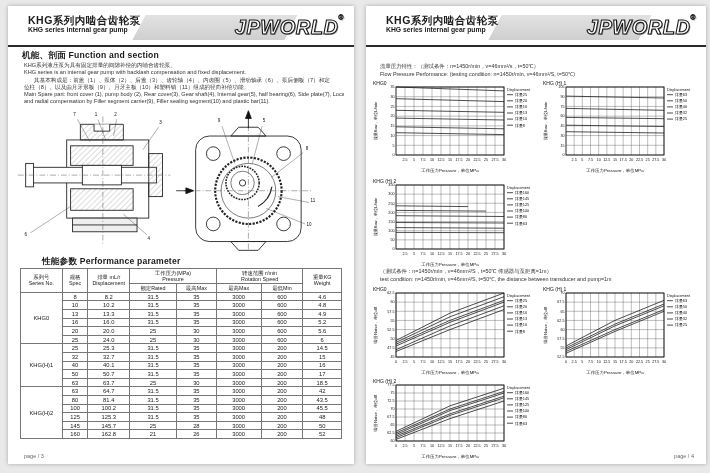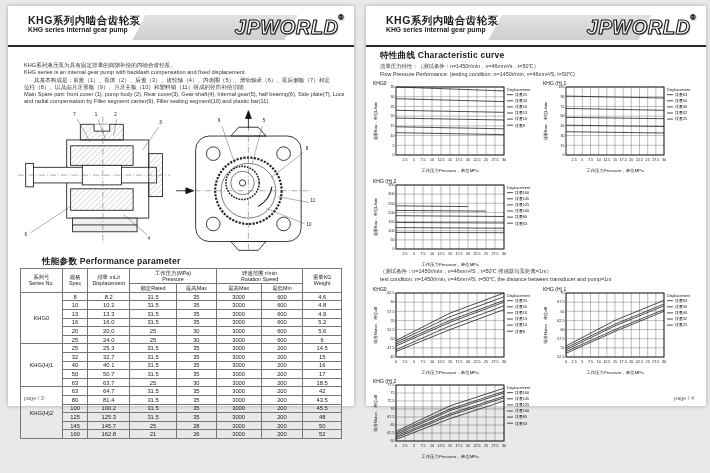--- a/index.html
+++ b/index.html
@@ -2,21 +2,21 @@
 <html><head>
 <meta charset="utf-8">
 <style>
   html,body{margin:0;padding:0;}
   body{
     width:710px;height:473px;background:#e9e9e9;
     font-family:"Liberation Sans", sans-serif;color:#1a1a1a;
     position:relative;overflow:hidden;
   }
   .page{
-    position:absolute;top:6px;height:400px;background:#ffffff;
+    position:absolute;top:6px;height:458px;background:#ffffff;
     box-shadow:0 0 4px rgba(0,0,0,.28);
   }
   .page-left{left:8px;width:346px;}
   .page-right{left:366px;width:340px;}
 
   
   .hdr{position:absolute;top:8px;left:0;right:0;height:32px;}
   .hdr-band{position:absolute;left:38%;top:1px;width:44%;height:25px;
     background:linear-gradient(180deg,#e2e2e2,#cfcfcf);transform:skewX(-28deg);}
   .hdr-title{position:absolute;left:20px;top:1px;line-height:1.05;}
@@ -62,20 +62,21 @@
   <div class="hdr">
     <div class="hdr-band"></div>
     <div class="hdr-title">
       <div class="cn">KHG系列内啮合齿轮泵</div>
       <div class="en">KHG series internal gear pump</div>
     </div>
     <div class="logo"><span>JPWORLD</span><sup>®</sup></div>
     <div class="hdr-rule"></div>
   </div>
 
+  <div class="sec-head" style="left:14px;top:44px;">机能、剖面 Function and section</div>
 
   <div class="func-text tiny">
     <div>KHG系列液压泵为具有固定排量的间隙补偿的内啮合齿轮泵。</div>
     <div>KHG series is an internal gear pump with backlash compensation and fixed displacement.</div>
     <div class="indent">其基本构成是：前盖（1）、泵体（2）、后盖（3）、齿轮轴（4）、内齿圈（5）、滑动轴承（6）、泵后侧板（7）和定</div>
     <div>位柱（8）、以及由月牙形板（9）、月牙主板（10）和塑料销（11）组成的径向补偿功能。</div>
     <div>Main Spare part: front cover (1), pump body (2), Rear cover(3), Gear shaft(4), Internal gear(5), half bearing(6), Side plate(7), Locating Rod(8),</div>
     <div>and radial compensation by Filler segment carrier(9), Filler sealing segment(10) and plastic bar(11).</div>
   </div>
 
@@ -341,21 +342,20 @@
   <div class="hdr">
     <div class="hdr-band"></div>
     <div class="hdr-title">
       <div class="cn">KHG系列内啮合齿轮泵</div>
       <div class="en">KHG series internal gear pump</div>
     </div>
     <div class="logo"><span>JPWORLD</span><sup>®</sup></div>
     <div class="hdr-rule"></div>
   </div>
 
-  <div class="sec-head" style="left:14px;top:44px;">特性曲线 Characteristic curve</div>
   <div class="cond" style="left:14px;top:57px;">流量压力特性：（测试条件：n=1450r/min，ν=46mm²/s，t=50℃）</div>
   <div class="cond" style="left:14px;top:64px;">Flow Pressure Performance: (testing condition: n=1450r/min, ν=46mm²/S, t=50℃)</div>
 
   <svg class="chart" style="left:6px;top:72px;" viewBox="0 0 172 96" width="172" height="96">
       <line x1="33" y1="9" x2="33" y2="77" stroke="#444" stroke-width="0.35"></line>
       <line x1="42" y1="9" x2="42" y2="77" stroke="#444" stroke-width="0.35"></line>
       <line x1="51" y1="9" x2="51" y2="77" stroke="#444" stroke-width="0.35"></line>
       <line x1="60" y1="9" x2="60" y2="77" stroke="#444" stroke-width="0.35"></line>
       <line x1="69" y1="9" x2="69" y2="77" stroke="#444" stroke-width="0.35"></line>
       <line x1="78" y1="9" x2="78" y2="77" stroke="#444" stroke-width="0.35"></line>

